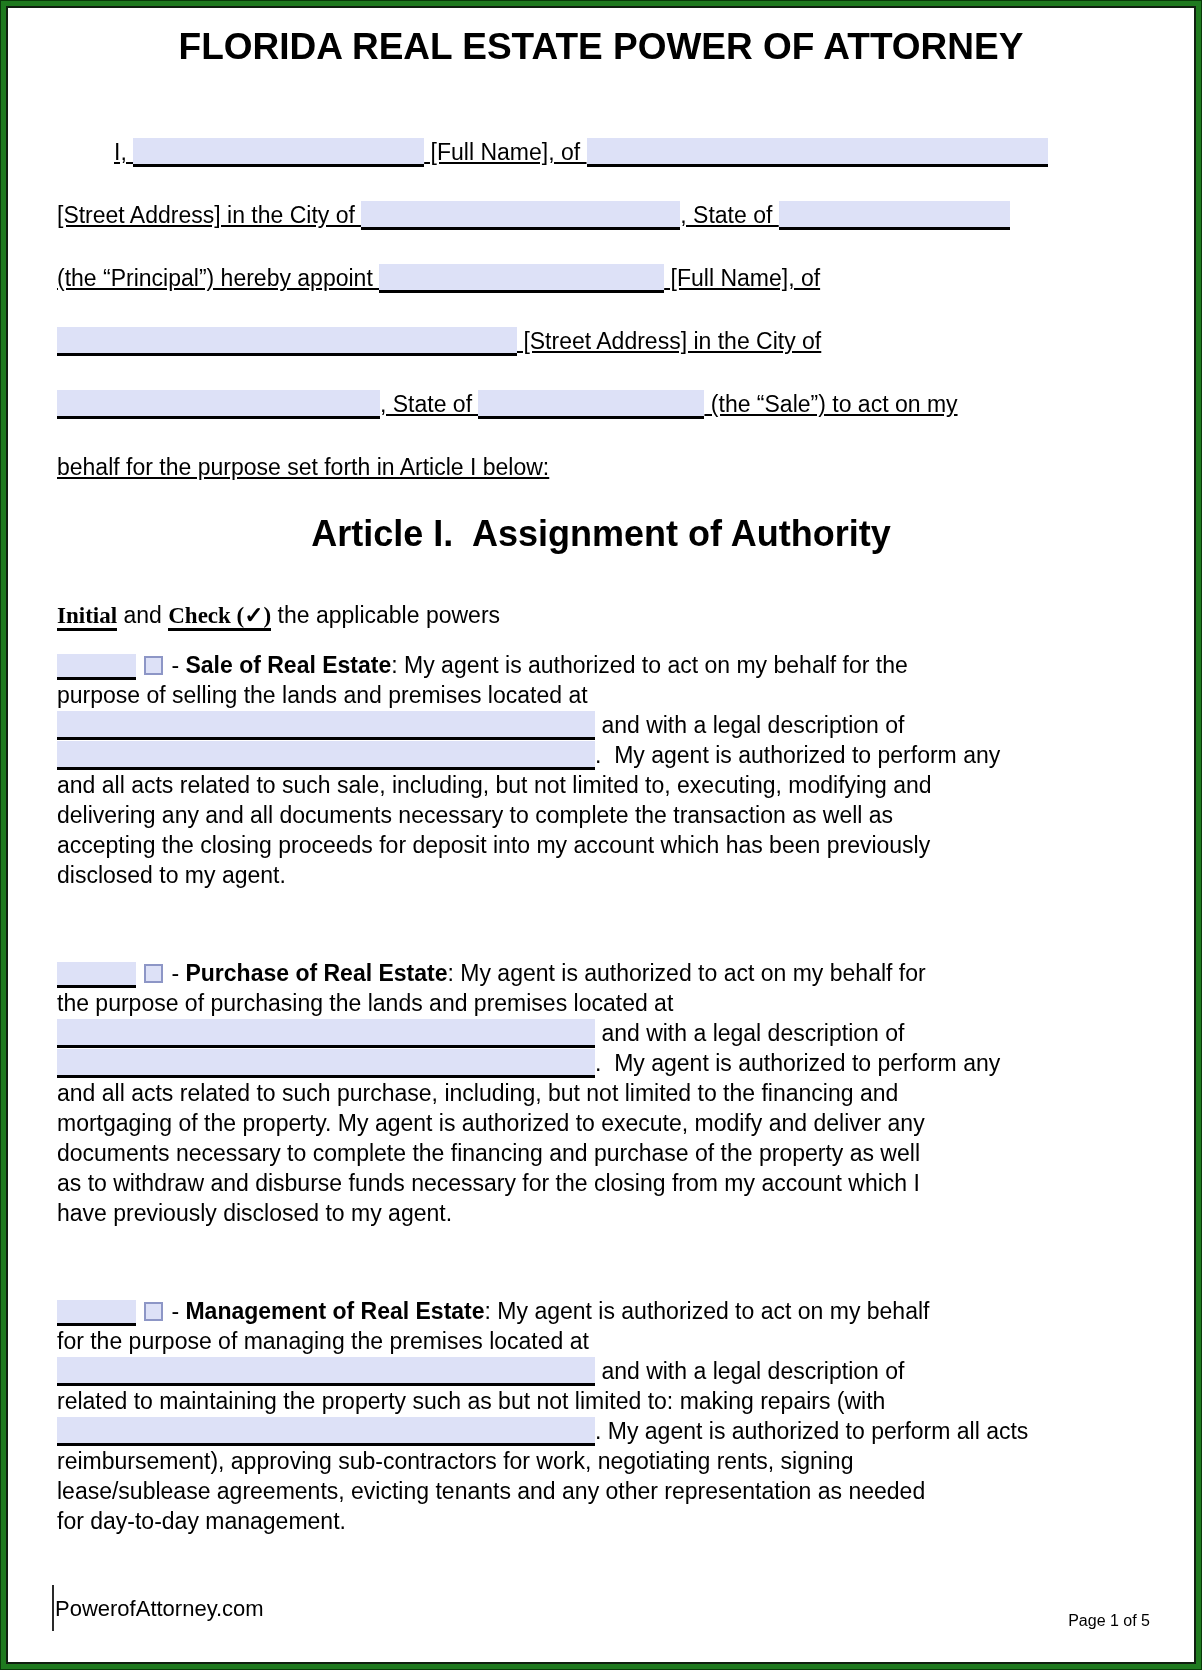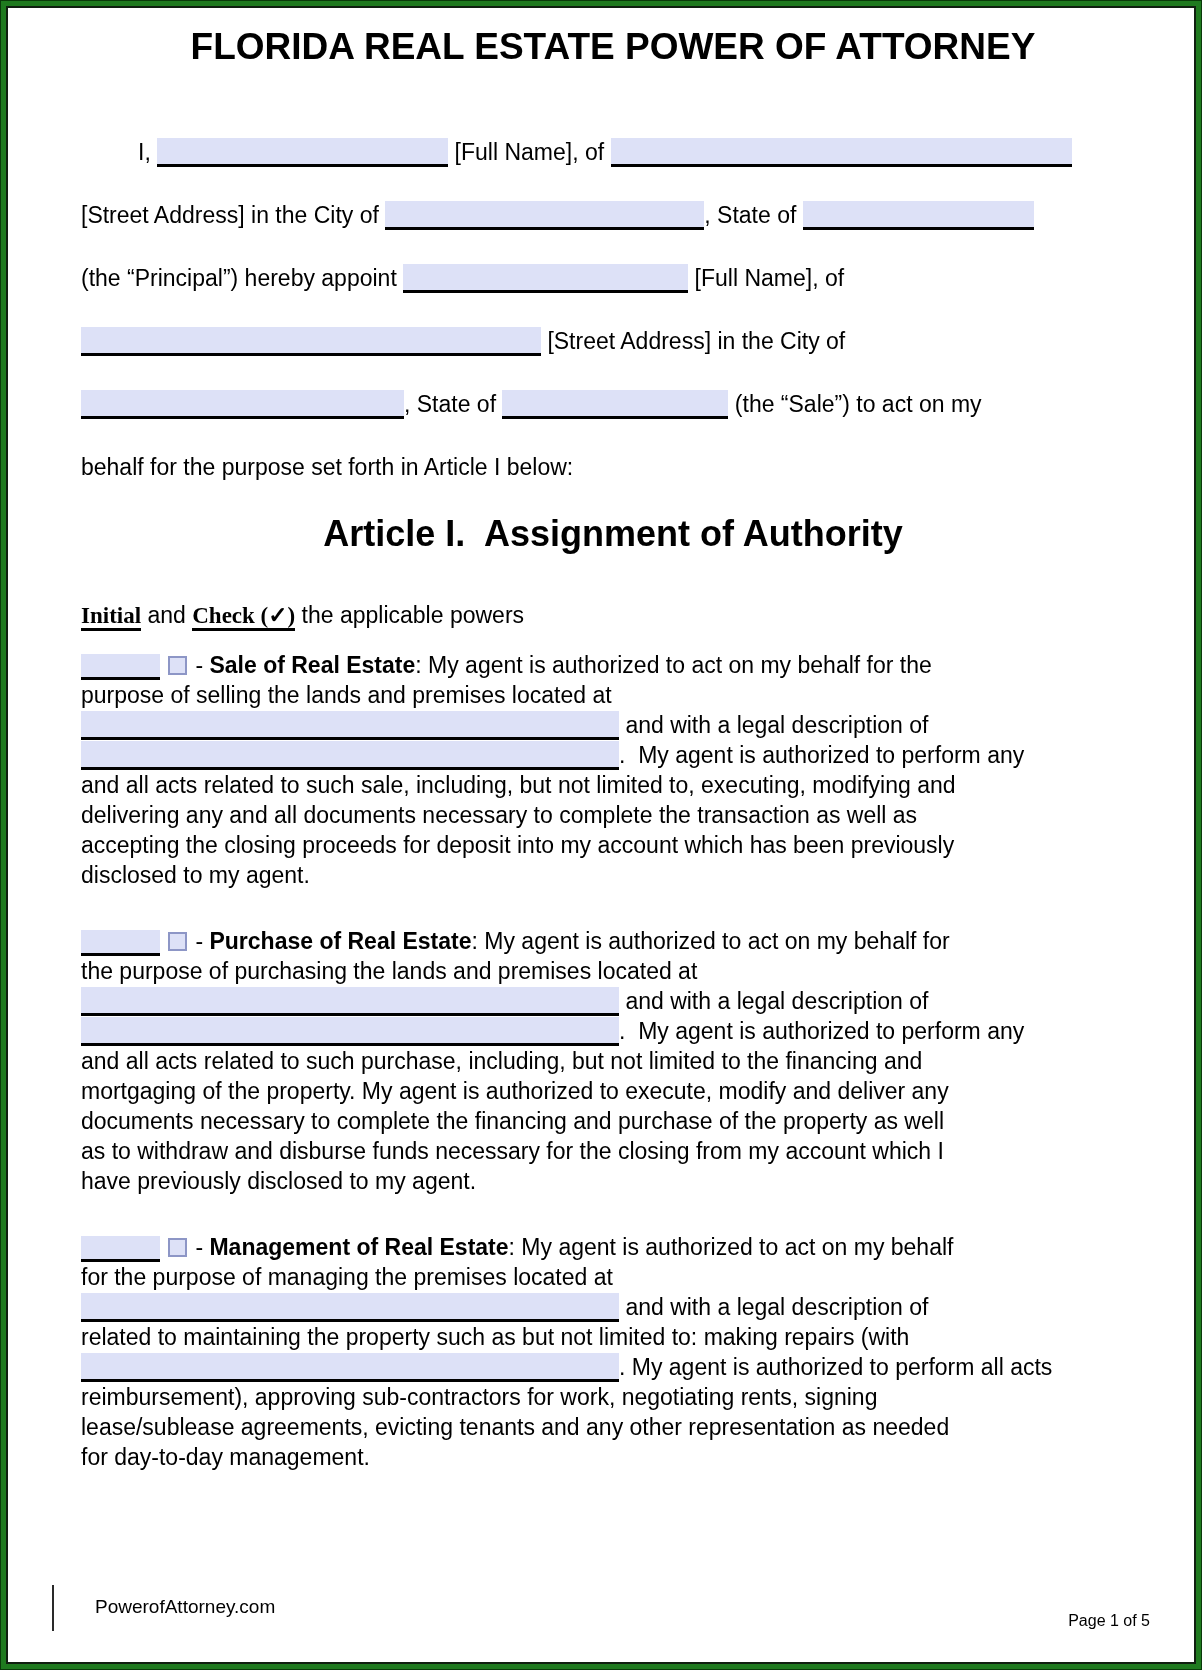--- a/index.html
+++ b/index.html
@@ -3,36 +3,36 @@
 <meta charset="utf-8">
 <style>
   html,body{margin:0;padding:0;background:#ffffff;}
   .page{
     width:1202px;height:1670px;box-sizing:border-box;
     border:1px solid #0a3a0a;
     font-family:"Liberation Sans", sans-serif;
     color:#000;
   }
   .page-mid{width:100%;height:100%;box-sizing:border-box;border:5px solid #1f7a1f;}
-  .page-in{width:100%;height:100%;box-sizing:border-box;border:2px solid #101f10;position:relative;overflow:hidden;background:#fff;padding-left:24px;}
+  .page-in{width:100%;height:100%;box-sizing:border-box;border:2px solid #101f10;position:relative;overflow:hidden;background:#fff;}
   .content{padding:0 49px;}
   .doc-title{
     margin-top:17px;height:44px;line-height:44px;
     text-align:center;font-weight:bold;font-size:37px;letter-spacing:0px;white-space:pre;
   }
-  .opening{margin-top:52px;}
+  .opening{margin-top:52px;text-decoration:underline;}
   .line{white-space:pre-wrap;font-size:23px;}
   .open-line{height:63px;line-height:63px;}
   .sec-line{height:30px;line-height:30px;}
   .article-heading{
     margin-top:16px;height:38px;line-height:38px;
     text-align:center;font-weight:bold;font-size:36px;white-space:pre;
   }
   .instruction{margin-top:47px;height:30px;line-height:30px;}
-  .section{margin-top:36px;}
+  .section{margin-top:68px;}
   #sections .section:first-child{margin-top:20px;}
   .b{font-weight:bold;}
   .bu{font-weight:bold;border-bottom:3px solid #000;padding-bottom:0px;font-family:Liberation Serif, serif;}
   .blank{
     display:inline-block;height:26px;background:#dde1f7;
     border-bottom:3px solid #000;vertical-align:-7px;
   }
   .bar{
     display:inline-block;width:538px;height:26px;background:#dde1f7;
     border-bottom:3px solid #000;vertical-align:-7px;
@@ -40,21 +40,21 @@
   .initial-blank{
     display:inline-block;width:79px;height:23px;background:#dde1f7;
     border-bottom:3px solid #000;vertical-align:-7px;
   }
   .checkbox{
     display:inline-block;width:15px;height:15px;background:#dde1f7;
     border:2px solid #8d96c6;vertical-align:-2px;margin-left:8px;margin-right:2px;
   }
   .spacer{display:inline-block;height:1px;}
   .footer-site{
-    position:absolute;left:47px;top:1588px;font-size:19px;white-space:pre;margin-left:40px;
+    position:absolute;left:47px;top:1588px;font-size:22px;white-space:pre;
   }
   .caret{position:absolute;left:44px;top:1577px;width:2px;height:46px;background:#2a2a2a;}
   .footer-page{
     position:absolute;right:44px;top:1604px;font-size:16px;white-space:pre;
   }
 </style>
 </head>
 <body>
 
 <div class="page">

